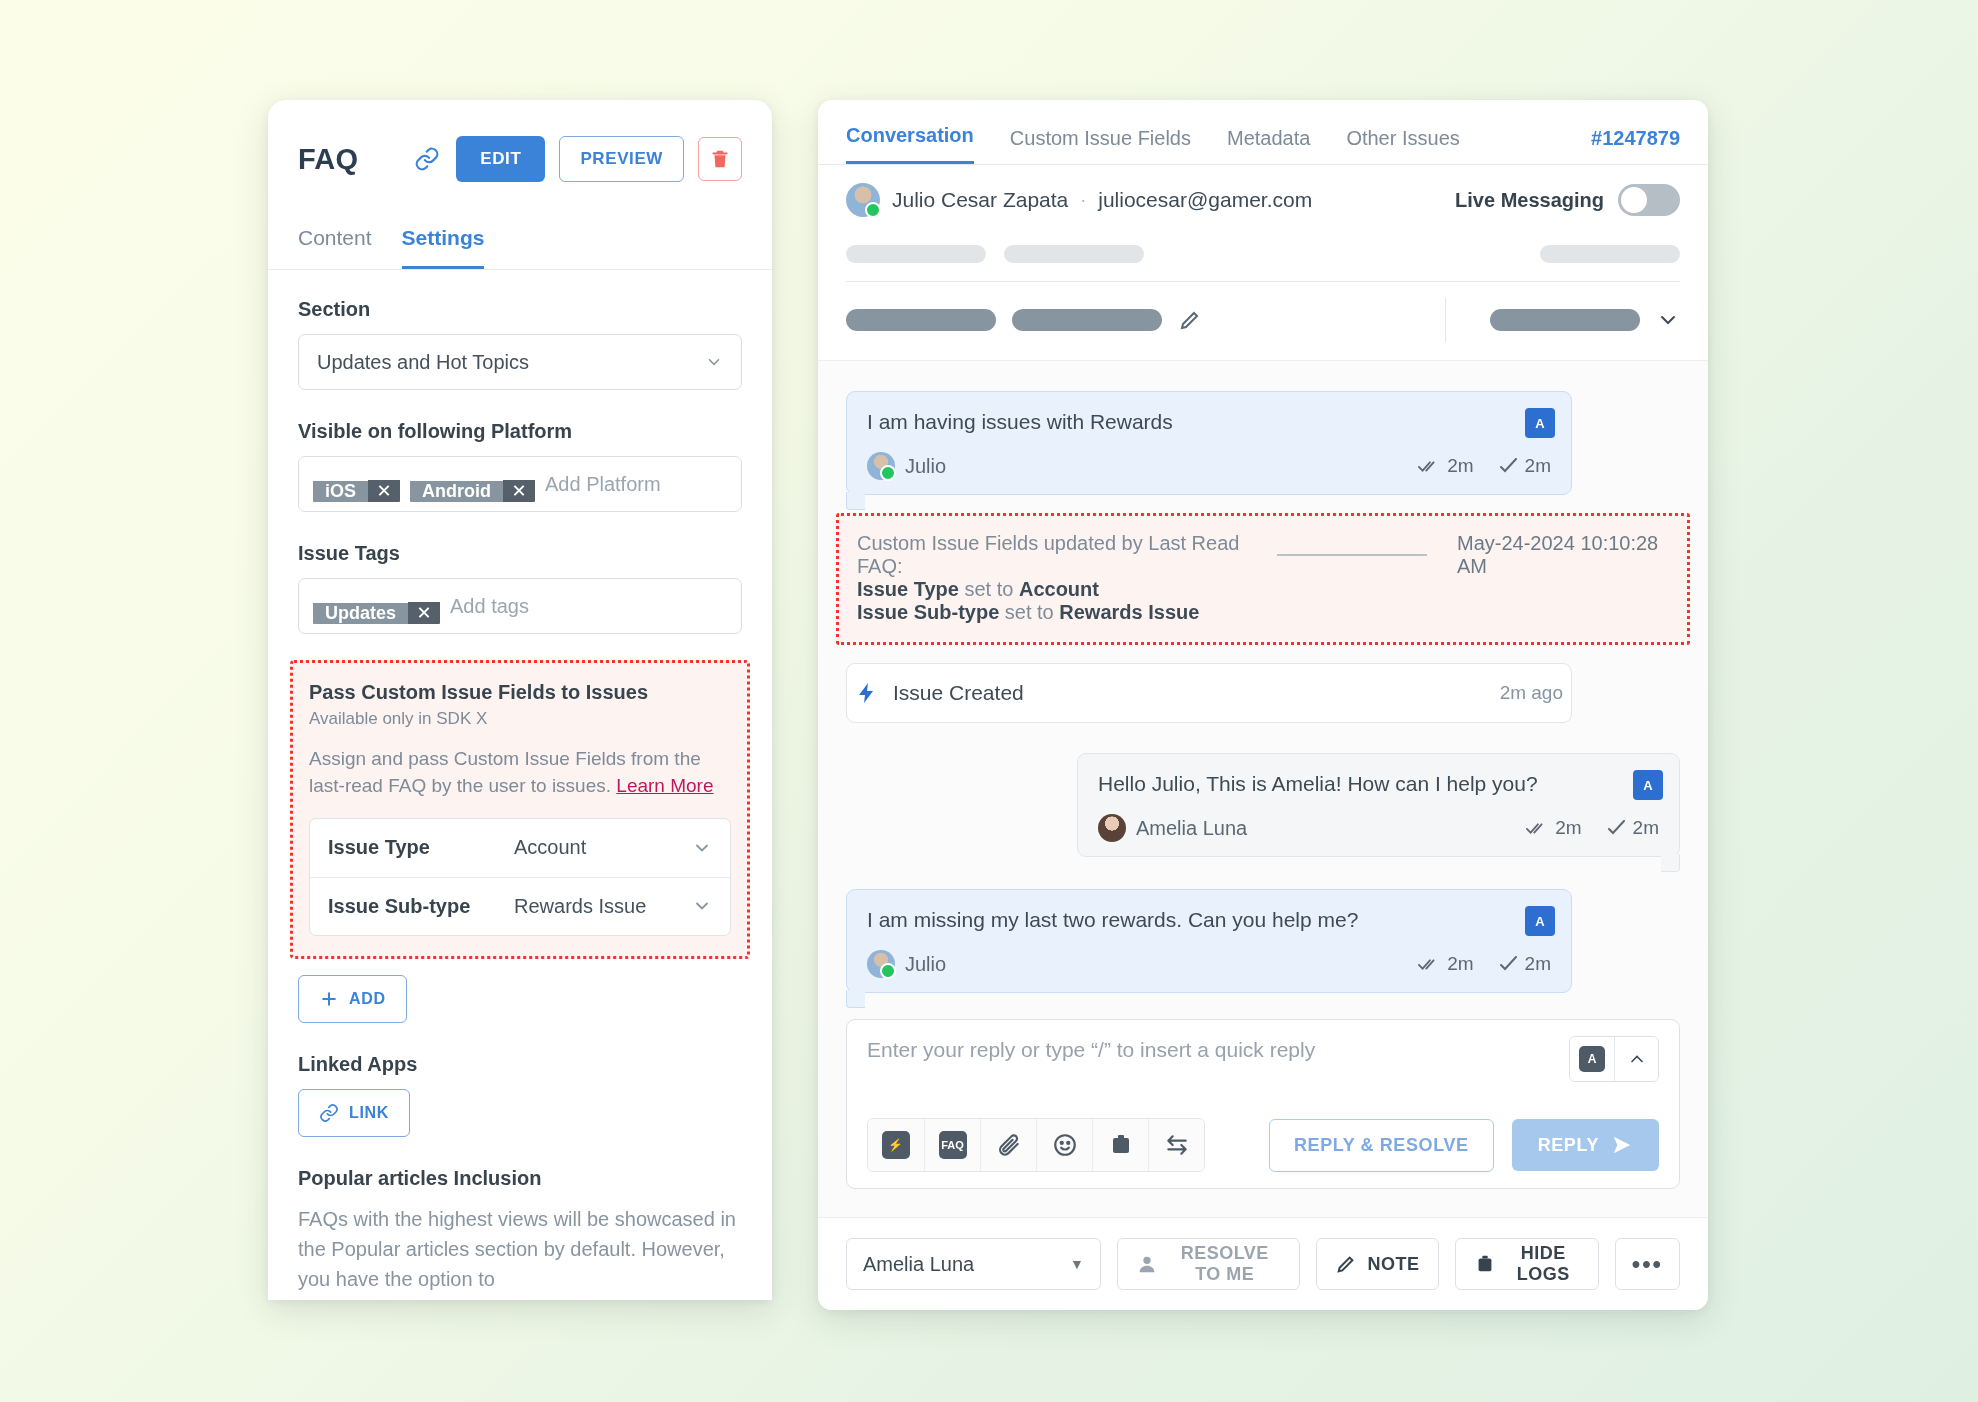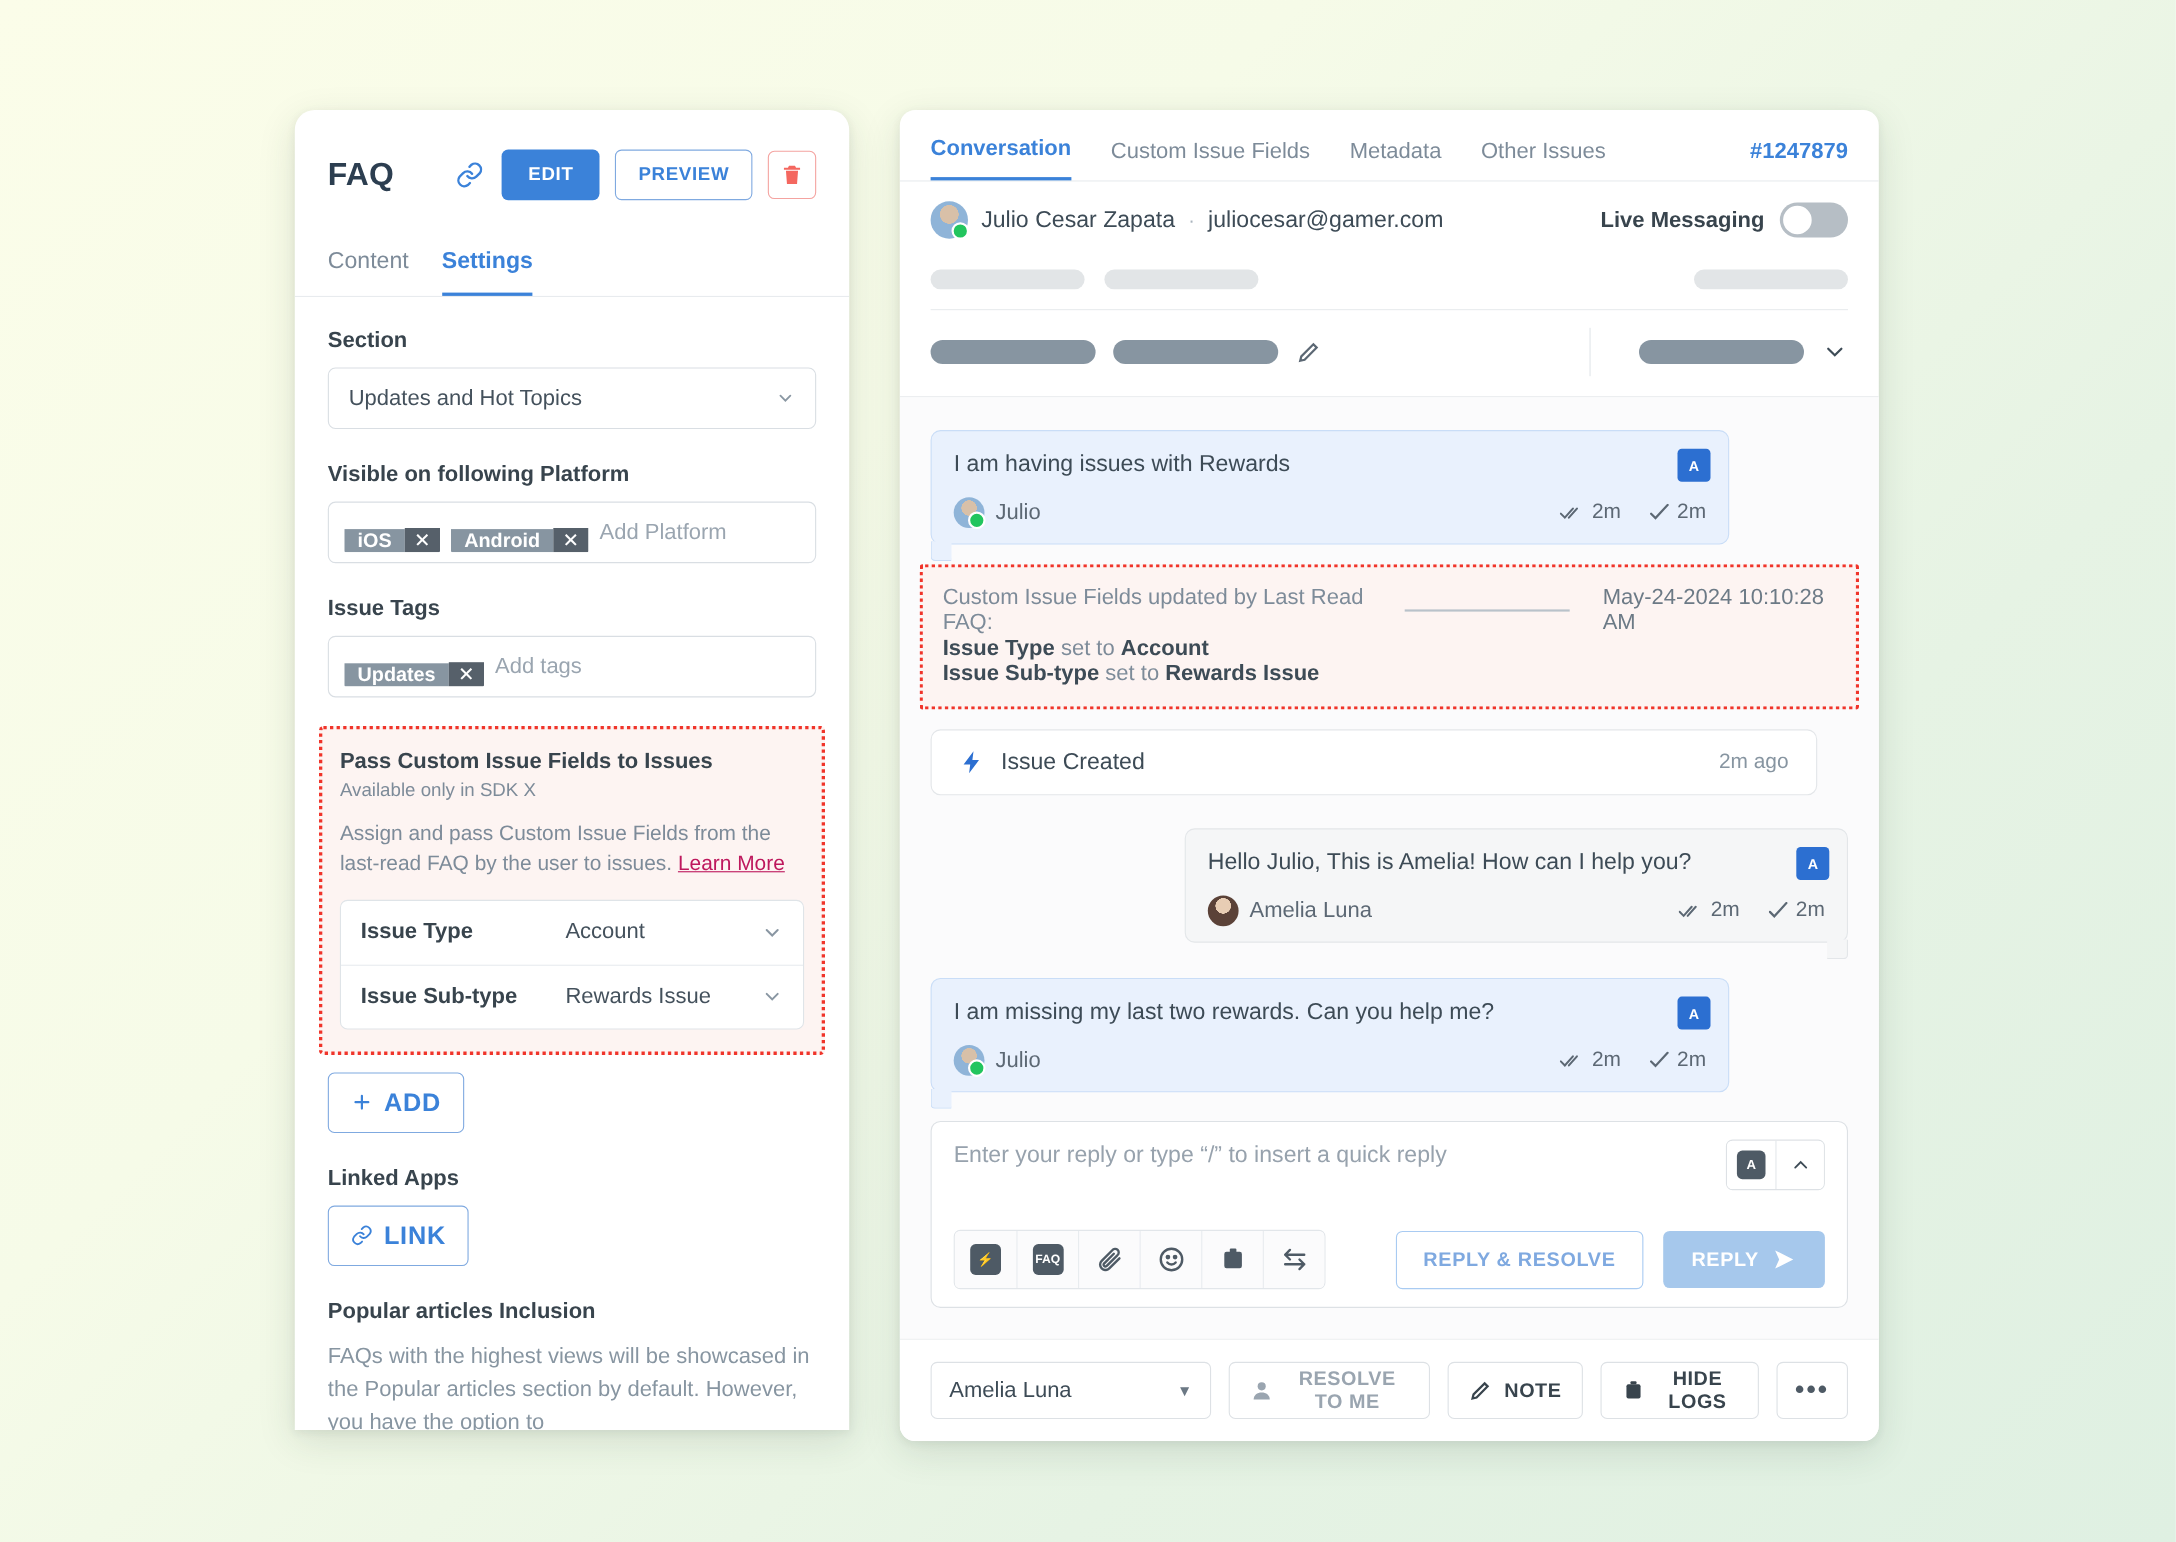--- a/index.html
+++ b/index.html
@@ -69,21 +69,21 @@
   .cif-table { margin-top: 18px; border: 1.4px solid #dfe4e8; border-radius: 7px; background: #fff; overflow: hidden; }
   .cif-row { display: flex; align-items: center; height: 58px; padding: 0 18px; }
   .cif-row + .cif-row { border-top: 1.4px solid #e8ecef; }
   .cif-key { font-size: 20px; font-weight: 700; color: #38444d; width: 186px; }
   .cif-val { font-size: 20px; color: #44515c; }
   .cif-caret { margin-left: auto; color: #8a97a3; }
 
   .btn-outline {
     display: inline-flex; align-items: center; gap: 10px; background: #fff;
     border: 1.5px solid #7fa9e0; border-radius: 6px; color: #3b82d9;
-    font-size: 23px; font-weight: 700; letter-spacing: .7px; padding: 13px 20px; cursor: pointer;
+    font-size: 16px; font-weight: 700; letter-spacing: .7px; padding: 13px 20px; cursor: pointer;
     font-family: inherit;
   }
   .para { font-size: 20px; color: #8795a1; line-height: 1.5; margin-top: 14px; }
 
   
   .conv-panel {
     position: absolute; left: 818px; top: 100px; width: 890px; height: 1210px;
     background: #fff; border-radius: 14px;
     box-shadow: 0 10px 34px rgba(40,60,50,.13), 0 2px 8px rgba(40,60,50,.07);
     display: flex; flex-direction: column; overflow: hidden;
@@ -134,21 +134,21 @@
               border-radius: 4px; font-size: 13px; display: flex; align-items: center; justify-content: center; font-weight: 700; }
 
   .log-banner { margin: 18px -10px; border: 3px dotted #f0342a; border-radius: 3px; background: #fdf4f2; padding: 16px 18px 18px 18px; }
   .log-line1 { display: flex; align-items: center; font-size: 20px; color: #7d8b99; }
   .log-rule { flex: none; width: 150px; height: 1.6px; background: #b9c2ca; margin: 0 30px; }
   .log-time { margin-left: auto; font-size: 20px; color: #6c7a86; }
   .log-line { font-size: 20px; color: #7d8b99; }
   .log-line b { color: #3d4b56; font-weight: 700; }
 
   .issue-created { display: flex; align-items: center; gap: 14px; border: 1.4px solid #e3e6e9; border-radius: 9px;
-                   background: #fff; padding: 17px 25px; width: 806px; margin-top: 6px; }
+                   background: #fff; padding: 17px 8px; width: 726px; margin-top: 6px; }
   .issue-created .txt { font-size: 21px; color: #3d4b56; }
   .issue-created .ago { margin-left: auto; font-size: 19px; color: #8795a1; }
 
   .composer { border: 1.4px solid #dde1e5; border-radius: 9px; background: #fff; margin-top: 26px; padding: 18px 20px 16px 20px; position: relative; }
   .composer-ph { font-size: 21px; color: #97a2ad; }
   .composer-tools { position: absolute; right: 20px; top: 16px; display: flex; border: 1.4px solid #dde1e5; border-radius: 6px; overflow: hidden; }
   .composer-tools > div { width: 44px; height: 44px; display: flex; align-items: center; justify-content: center; cursor: pointer; background:#fff; }
   .composer-tools > div + div { border-left: 1.4px solid #e4e8eb; }
   .composer-bottom { display: flex; align-items: center; margin-top: 56px; }
   .tool-group { display: flex; border: 1.4px solid #e2e6ea; border-radius: 6px; overflow: hidden; }

